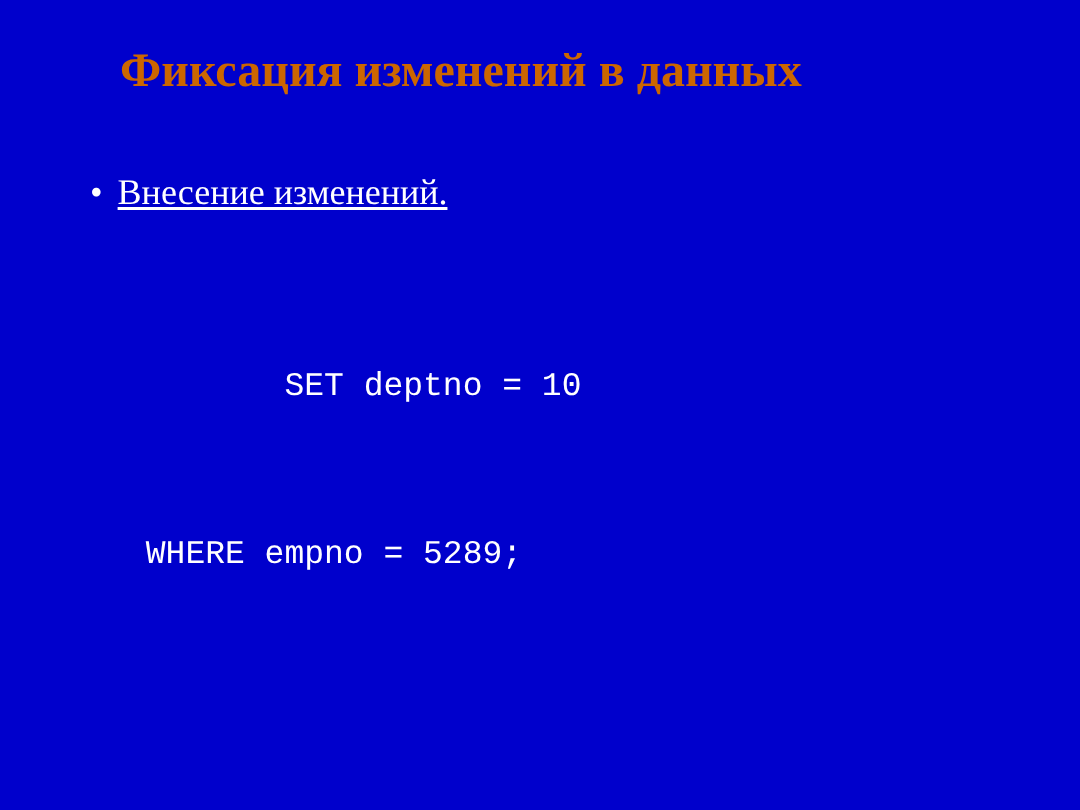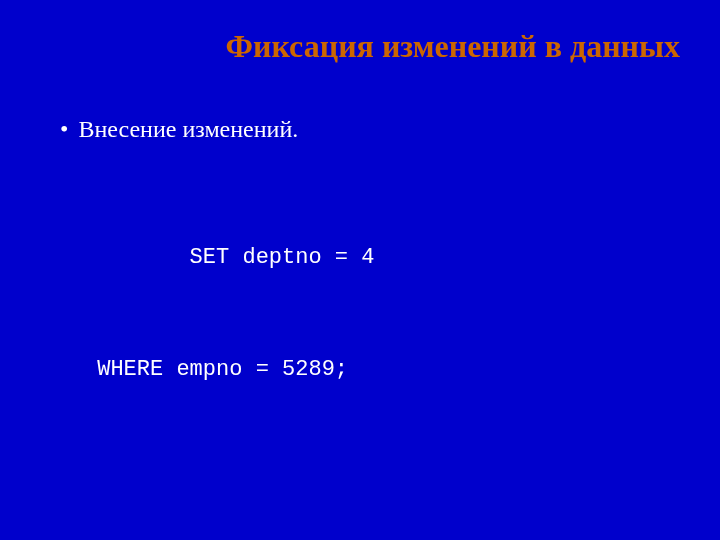--- a/index.html
+++ b/index.html
@@ -16,37 +16,38 @@
     }
     .slide {
       width: 100%;
       height: 100%;
       padding: 28px 40px 28px 60px;
     }
     .title {
       color: #cc6600;
       font-size: 32px;
       font-weight: bold;
-      text-align: right;
+      text-align: left;
       margin-bottom: 50px;
       margin-left: 20px;
     }
     .bullet-item {
       color: #ffffff;
       font-size: 24px;
       margin-bottom: 20px;
       display: flex;
       align-items: flex-start;
     }
     .bullet {
       margin-right: 10px;
       line-height: 1.2;
     }
     .bullet-text {
       line-height: 1.2;
+      text-decoration: underline;
     }
     .code-block {
       font-family: 'Courier New', monospace;
       color: #ffffff;
       font-size: 22px;
       line-height: 1.7;
       margin-left: 24px;
       margin-bottom: 24px;
       white-space: pre;
     }
@@ -56,18 +57,18 @@
 
 <div class="slide">
   <h1 class="title">Фиксация изменений в данных</h1>
 
   <div class="bullet-item">
     <span class="bullet">•</span>
     <span class="bullet-text">Внесение изменений.</span>
   </div>
 
   <div class="code-block">
-    <div>        SET deptno = 4</div>
+    <div>        SET deptno = 10</div>
     <div> WHERE empno = 5289;</div>
     
   </div>
 
 </div>
 
 </body></html>

